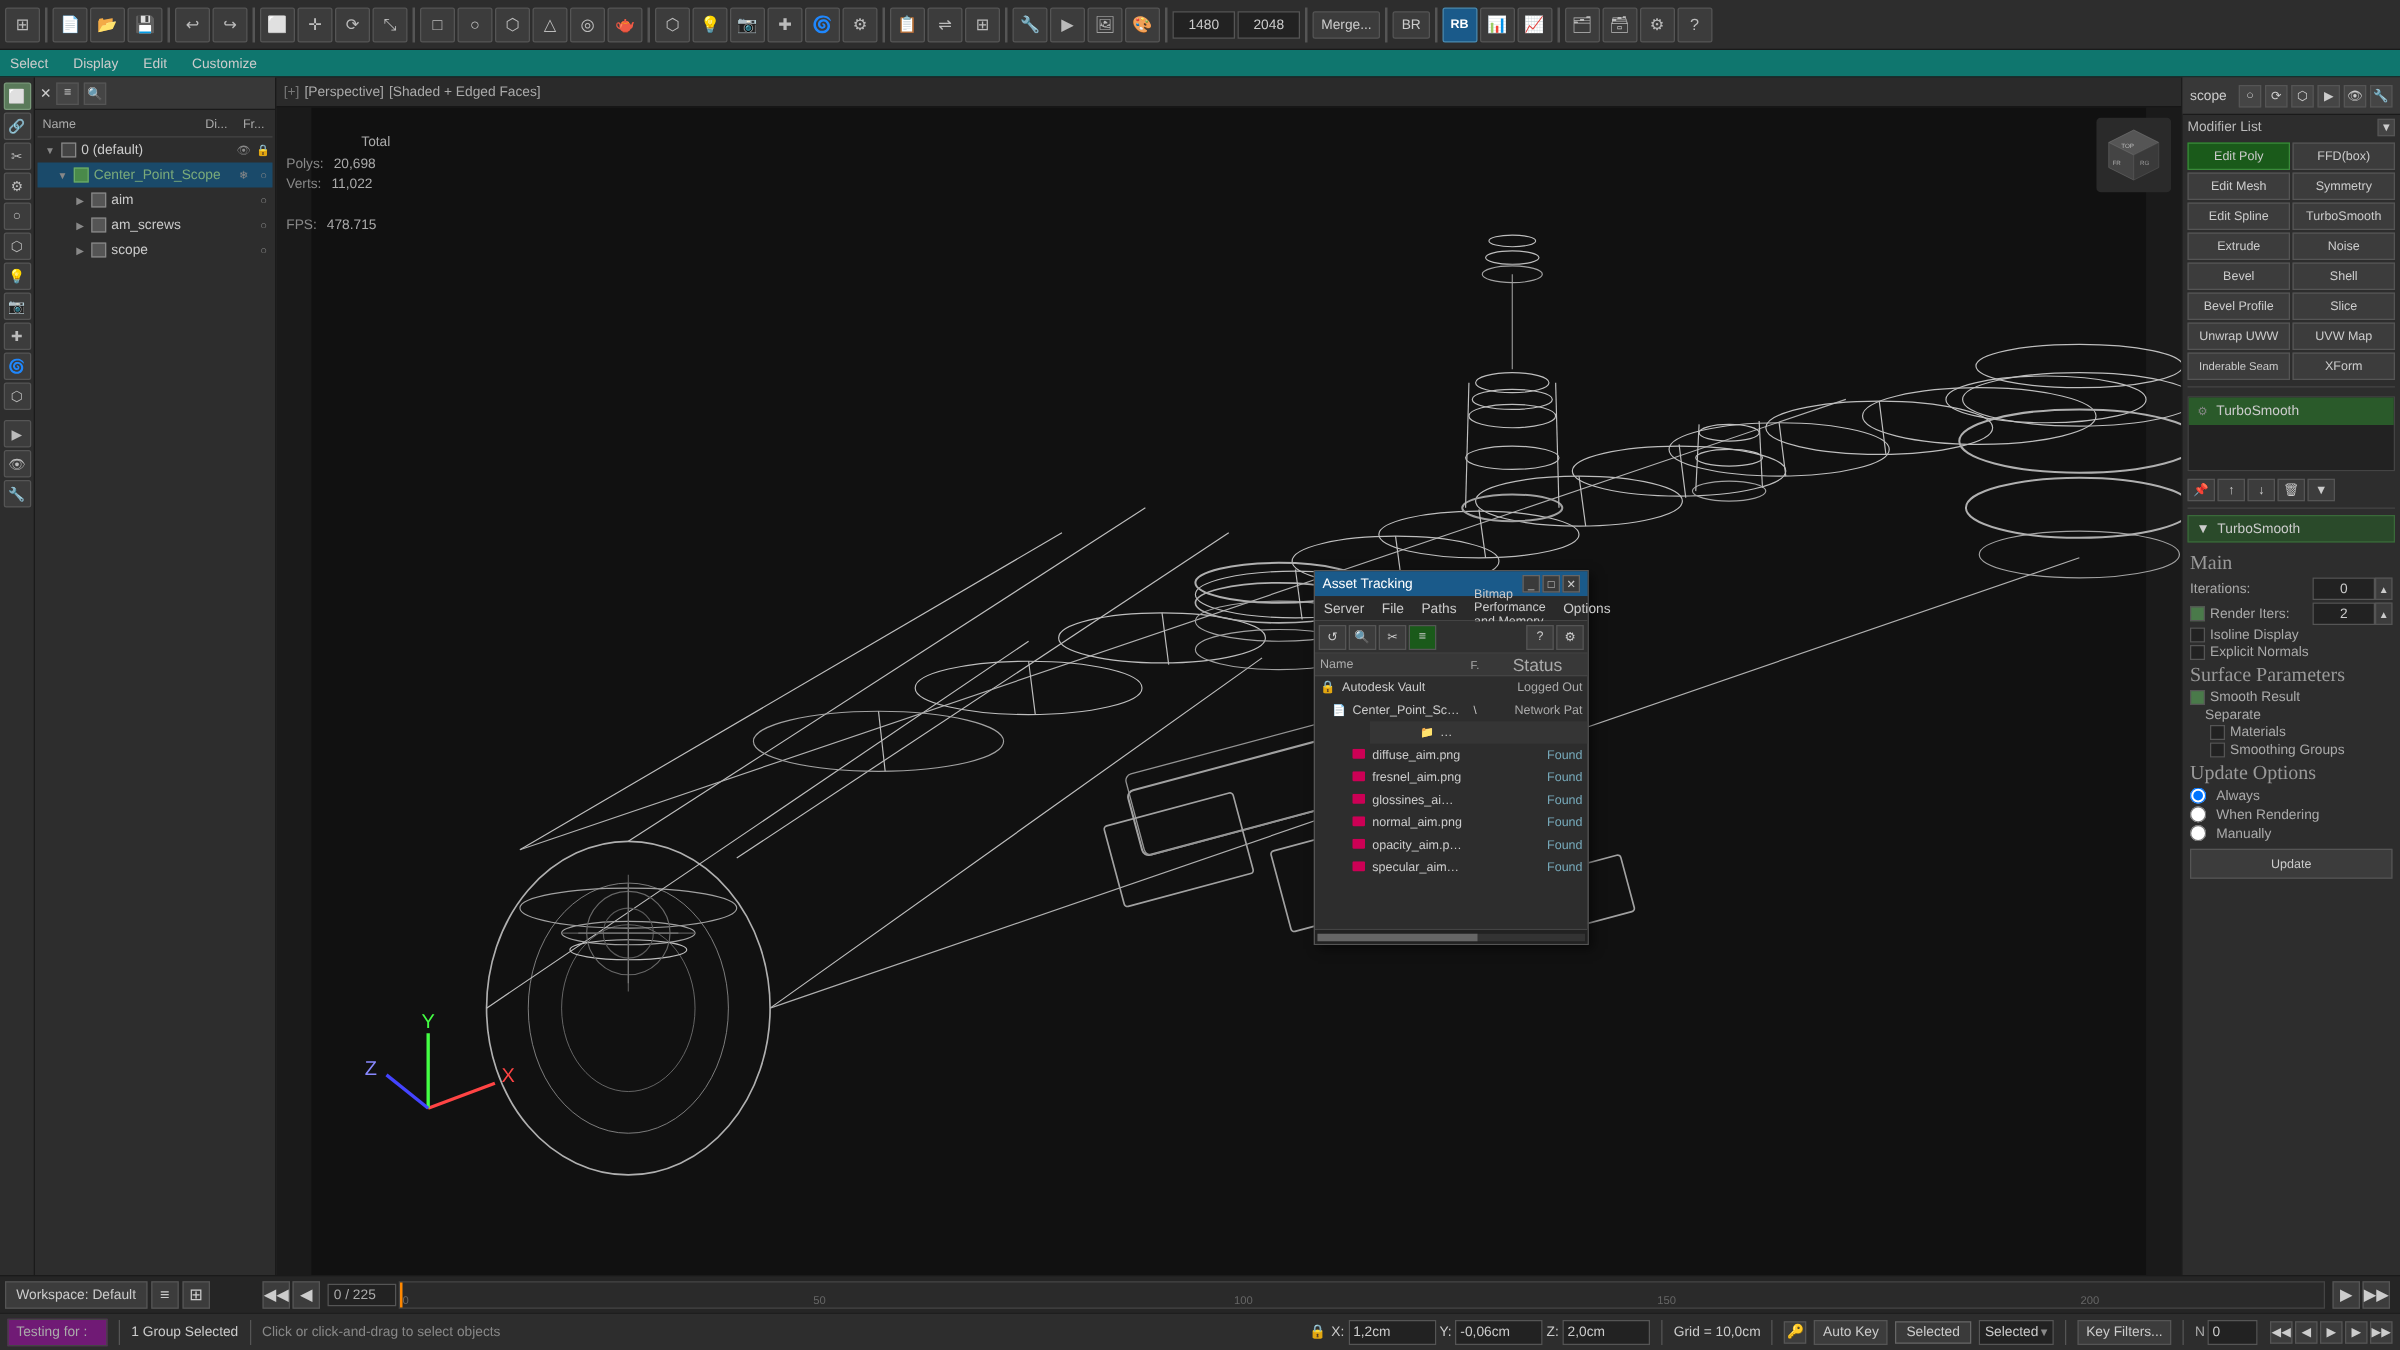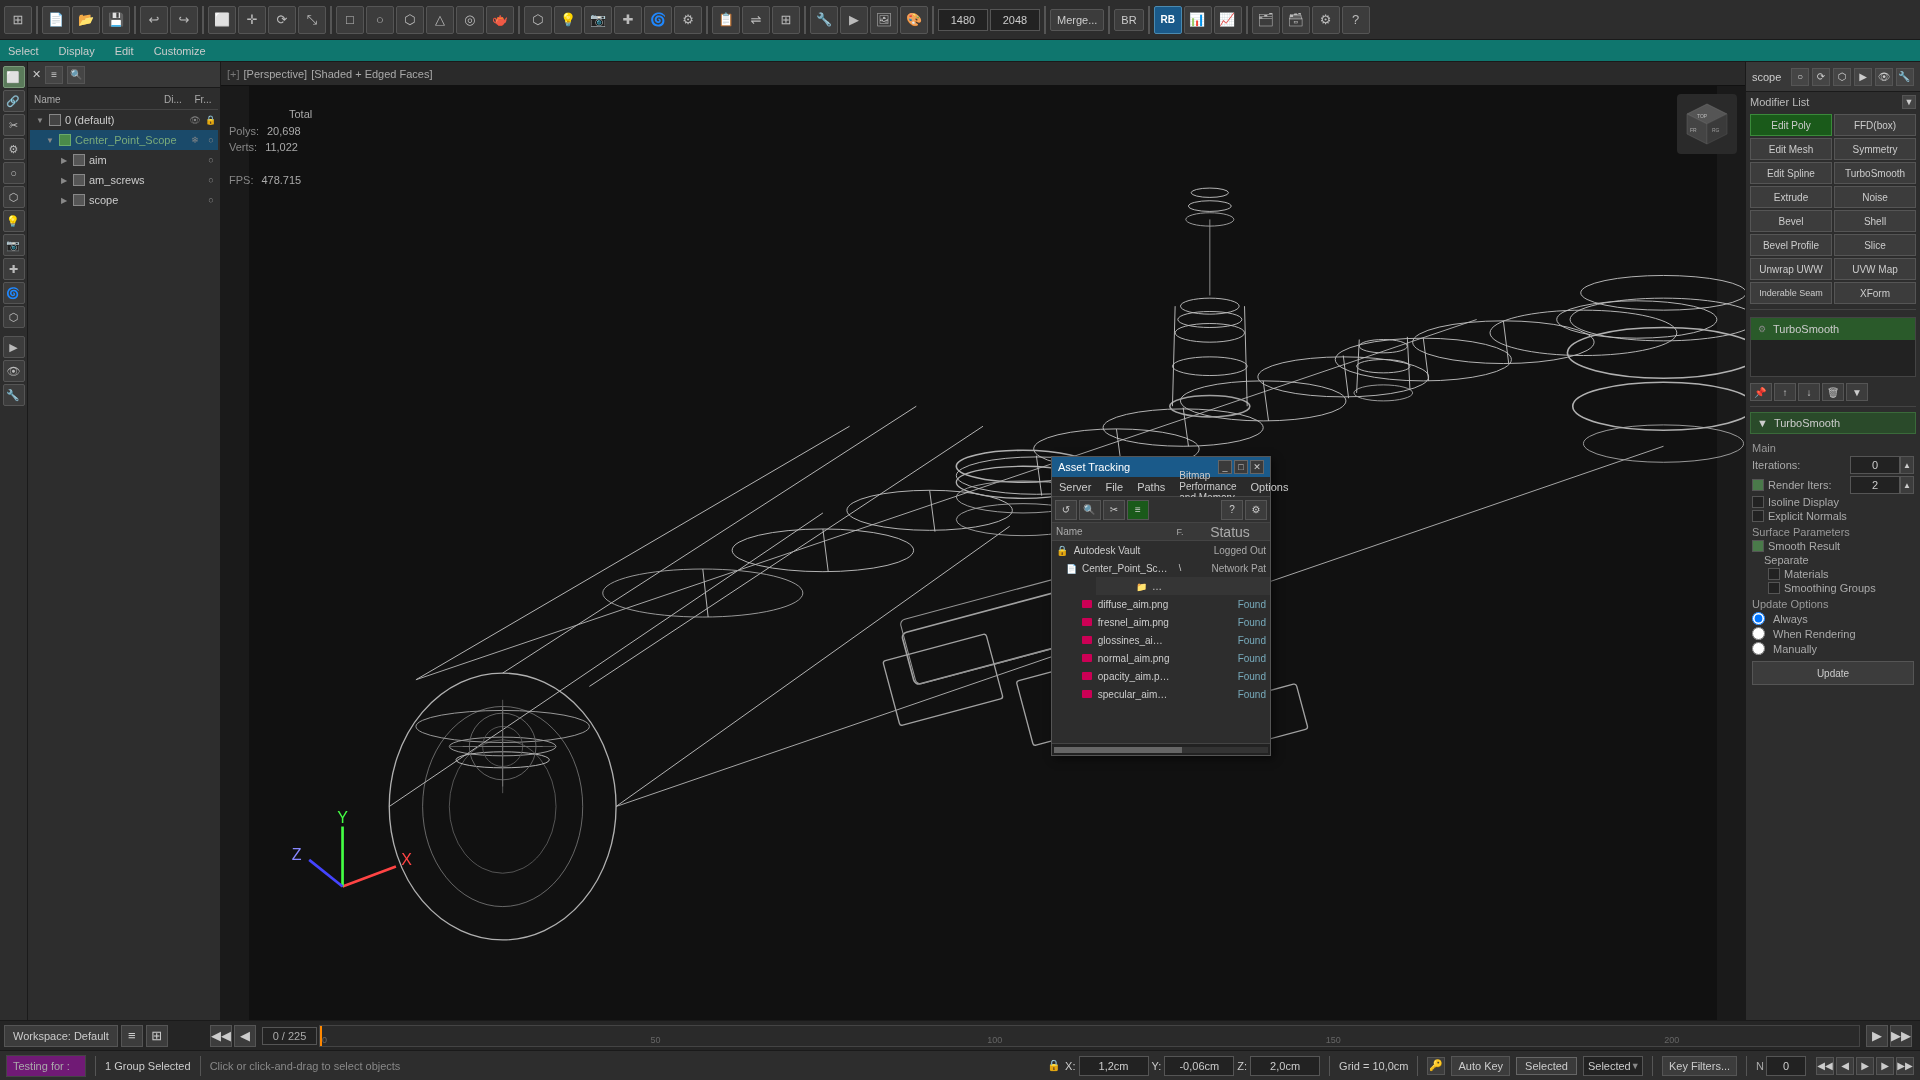--- a/index.html
+++ b/index.html
@@ -221,21 +221,21 @@
       cursor: pointer;
     }
     .ts-section { padding: 2px 6px; }
     .ts-row { display: flex; align-items: center; justify-content: space-between; margin: 2px 0; }
     .ts-label { font-size: 11px; color: #aaa; }
     .ts-input { width: 50px; height: 18px; background: #222; border: 1px solid #555; color: #ccc; font-size: 11px; text-align: center; }
     .ts-spinner { width: 14px; height: 18px; background: #3c3c3c; border: 1px solid #555; display: flex; align-items: center; justify-content: center; font-size: 8px; color: #ccc; cursor: pointer; }
     .ts-checkbox-row { display: flex; align-items: center; gap: 4px; margin: 2px 0; }
     .ts-checkbox { width: 12px; height: 12px; border: 1px solid #555; background: #222; cursor: pointer; }
     .ts-checkbox.checked { background: #4a7a4a; }
-    .ts-section-title { font-size: 11px; color: #999; margin: 4px 0 2px 0; }
+    .ts-section-title { font-size: 16px; color: #999; margin: 4px 0 2px 0; font-family: Liberation Serif, serif; }
 
     
     #asset-tracking {
       position: absolute;
       top: 370px; left: 830px;
       width: 220px; height: 300px;
       background: #2d2d2d;
       border: 1px solid #555;
       box-shadow: 3px 3px 8px rgba(0,0,0,0.5);
       z-index: 100;
@@ -273,21 +273,21 @@
 
     
     #status-bar {
       height: 30px;
       background: #2d2d2d;
       border-top: 1px solid #1a1a1a;
       display: flex; align-items: center;
       padding: 0 6px; gap: 6px;
     }
     .status-label { font-size: 11px; color: #ccc; }
-    .status-input { width: 70px; height: 20px; background: #222; border: 1px solid #555; color: #ccc; font-size: 11px; padding: 0 3px; text-align: center; }
+    .status-input { width: 70px; height: 20px; background: #222; border: 1px solid #555; color: #ccc; font-size: 11px; padding: 0 3px; }
     .status-sep { width: 1px; height: 20px; background: #555; margin: 0 3px; }
     .status-btn { height: 20px; padding: 0 6px; background: #3c3c3c; border: 1px solid #555; color: #ccc; font-size: 11px; cursor: pointer; }
     .status-lock { width: 16px; height: 16px; display: flex; align-items: center; justify-content: center; font-size: 11px; cursor: pointer; }
     .selected-badge {
       background: #3a3a3a; border: 1px solid #666;
       padding: 2px 8px; font-size: 11px; color: #ccc;
     }
 
     
     #timeline-area {
@@ -870,21 +870,21 @@
   <div style="width:200px; display:flex; align-items:center; gap:3px;">
     <div class="workspace-label">Workspace: Default</div>
     <div class="tl-nav-btn">≡</div>
     <div class="tl-nav-btn">⊞</div>
   </div>
   <div style="display:flex; align-items:center; gap:2px; margin: 0 4px;">
     <div class="tl-nav-btn">◀◀</div>
     <div class="tl-nav-btn">◀</div>
   </div>
   <div style="display:flex; align-items:center; gap:2px;">
-    <span style="font-size:11px; color:#aaa; width:55px; text-align:center; background:#222; border:1px solid #555; padding:2px 4px;">0 / 225</span>
+    <span style="font-size:11px; color:#aaa; width:55px; text-align:left; background:#222; border:1px solid #555; padding:2px 4px;">0 / 225</span>
   </div>
 
   <div class="tl-tick-area">
     <span style="position:absolute; bottom:1px; left:2px; font-size:9px; color:#666;">0</span>
     <span style="position:absolute; bottom:1px; left:calc(22% - 8px); font-size:9px; color:#666;">50</span>
     <span style="position:absolute; bottom:1px; left:calc(44% - 10px); font-size:9px; color:#666;">100</span>
     <span style="position:absolute; bottom:1px; left:calc(66% - 10px); font-size:9px; color:#666;">150</span>
     <span style="position:absolute; bottom:1px; left:calc(88% - 10px); font-size:9px; color:#666;">200</span>
     <div style="position:absolute; top:0; left:0; width:2px; height:100%; background:#f80;"></div>
   </div>

